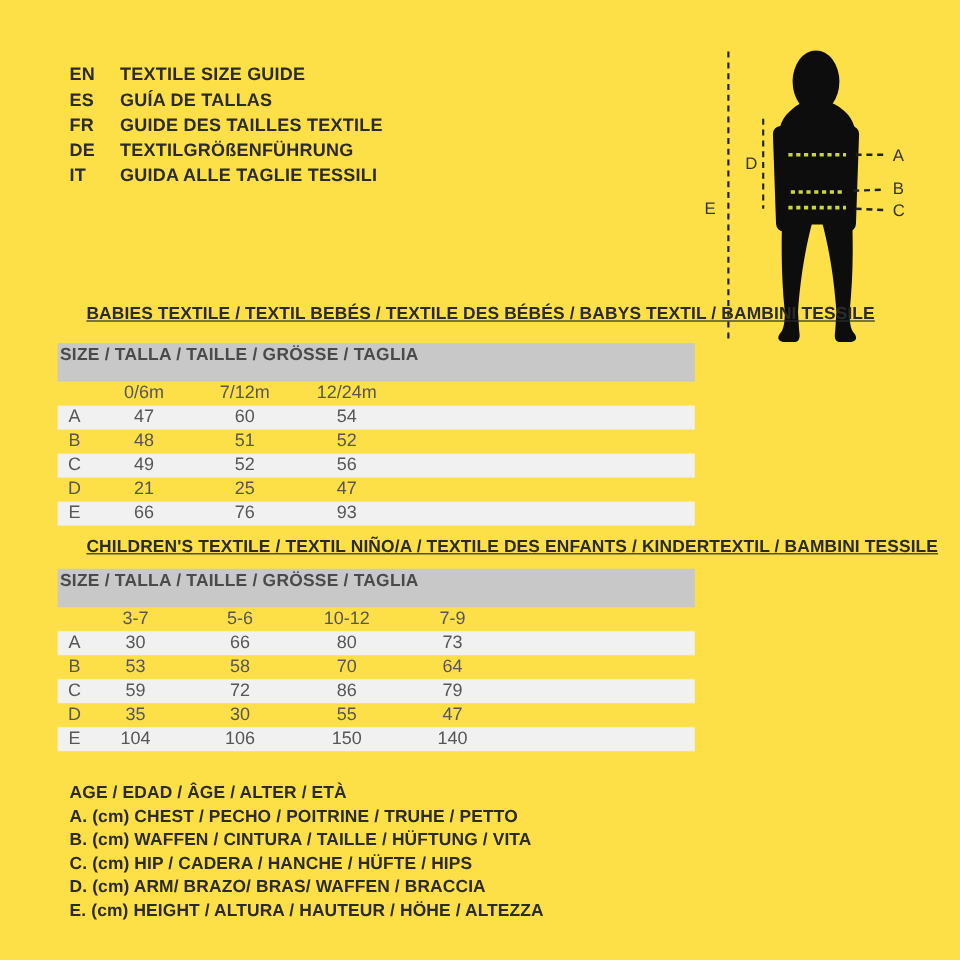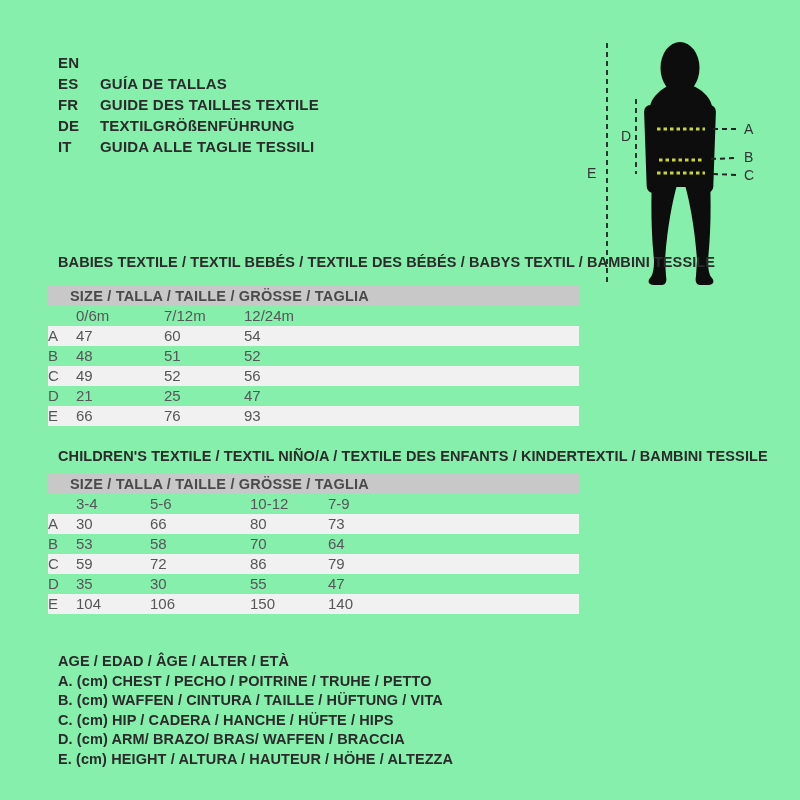--- a/index.html
+++ b/index.html
@@ -1,32 +1,32 @@
 <!DOCTYPE html>
 <html><head>
 <meta charset="utf-8">
 <style>
   html,body{margin:0;padding:0;background:#ffffff;width:800px;height:800px;
     font-family:"Liberation Sans","DejaVu Sans",sans-serif;}
-  .page{position:absolute;left:0;top:0;width:800px;height:800px;background:#86efac;overflow:hidden;}
+  .page{position:absolute;left:0;top:0;width:800px;height:800px;background:#fde047;overflow:hidden;}
   .abs{position:absolute;}
   
   .lang-list{left:58px;top:52px;}
   .lang-row{display:flex;height:21px;line-height:21px;}
   .lang-code{width:42px;font-weight:700;font-size:15px;color:#2b2b2b;letter-spacing:.2px;}
   .lang-label{font-weight:700;font-size:15px;color:#2b2b2b;letter-spacing:.2px;}
   
-  .sec-title{left:58px;font-weight:700;font-size:14.5px;color:#2b2b2b;letter-spacing:.1px;white-space:nowrap;}
+  .sec-title{left:72px;font-weight:700;font-size:14.5px;color:#2b2b2b;letter-spacing:.1px;white-space:nowrap;text-decoration:underline;}
   
   .tbl{left:48px;width:531px;}
-  .t-bar{height:20px;line-height:20px;background:#c8c8c8;color:#4a4a4a;font-weight:700;
-    font-size:14.5px;padding-left:22px;box-sizing:border-box;letter-spacing:.2px;}
+  .t-bar{height:32px;line-height:20px;background:#c8c8c8;color:#4a4a4a;font-weight:700;
+    font-size:14.5px;padding-left:2px;box-sizing:border-box;letter-spacing:.2px;}
   .t-row{display:flex;height:20px;line-height:20px;font-size:15px;color:#565658;}
   .t-row.zebra{background:#f1f1f1;}
-  .t-row .c{text-align:left;box-sizing:border-box;}
+  .t-row .c{text-align:center;box-sizing:border-box;}
   .t-row .hdr{color:#565658;font-weight:400;}
   .t-row .rl{color:#565658;}
   
   .t1 .w0{width:28px;} .t1 .w1{width:88px;} .t1 .w2{width:80px;} .t1 .w3{width:90px;}
   
   .t2 .w0{width:28px;} .t2 .w1{width:74px;} .t2 .w2{width:100px;} .t2 .w3{width:78px;} .t2 .w4{width:98px;}
   
   .legend{left:58px;top:652px;}
   .legend-line{height:19.6px;line-height:19.6px;font-weight:700;font-size:14.5px;color:#2b2b2b;
     letter-spacing:.1px;white-space:nowrap;}
@@ -35,20 +35,21 @@
   .fig-label{font-family:"Liberation Sans","DejaVu Sans",sans-serif;font-size:14px;font-weight:400;fill:#333;}
 </style>
 </head>
 <body>
 
 <div class="page">
 
   <div class="abs lang-list">
     <div class="lang-row">
       <span class="lang-code">EN</span>
+      <span class="lang-label">TEXTILE SIZE GUIDE</span>
     </div>
     <div class="lang-row">
       <span class="lang-code">ES</span>
       <span class="lang-label">GUÍA DE TALLAS</span>
     </div>
     <div class="lang-row">
       <span class="lang-code">FR</span>
       <span class="lang-label">GUIDE DES TAILLES TEXTILE</span>
     </div>
     <div class="lang-row">
@@ -137,21 +138,21 @@
       <span class="c w3">93</span>
     </div>
   </div>
 
   <div class="abs sec-title" style="top:448px;">CHILDREN'S TEXTILE / TEXTIL NIÑO/A / TEXTILE DES ENFANTS / KINDERTEXTIL / BAMBINI TESSILE</div>
 
   <div class="abs tbl t2" style="top:474px;">
     <div class="t-bar">SIZE / TALLA / TAILLE / GRÖSSE / TAGLIA</div>
     <div class="t-row">
       <span class="c w0"></span>
-      <span class="c w1 hdr">3-4</span>
+      <span class="c w1 hdr">3-7</span>
       <span class="c w2 hdr">5-6</span>
       <span class="c w3 hdr">10-12</span>
       <span class="c w4 hdr">7-9</span>
     </div>
     <div class="t-row zebra">
       <span class="c w0 rl">A</span>
       <span class="c w1">30</span>
       <span class="c w2">66</span>
       <span class="c w3">80</span>
       <span class="c w4">73</span>

